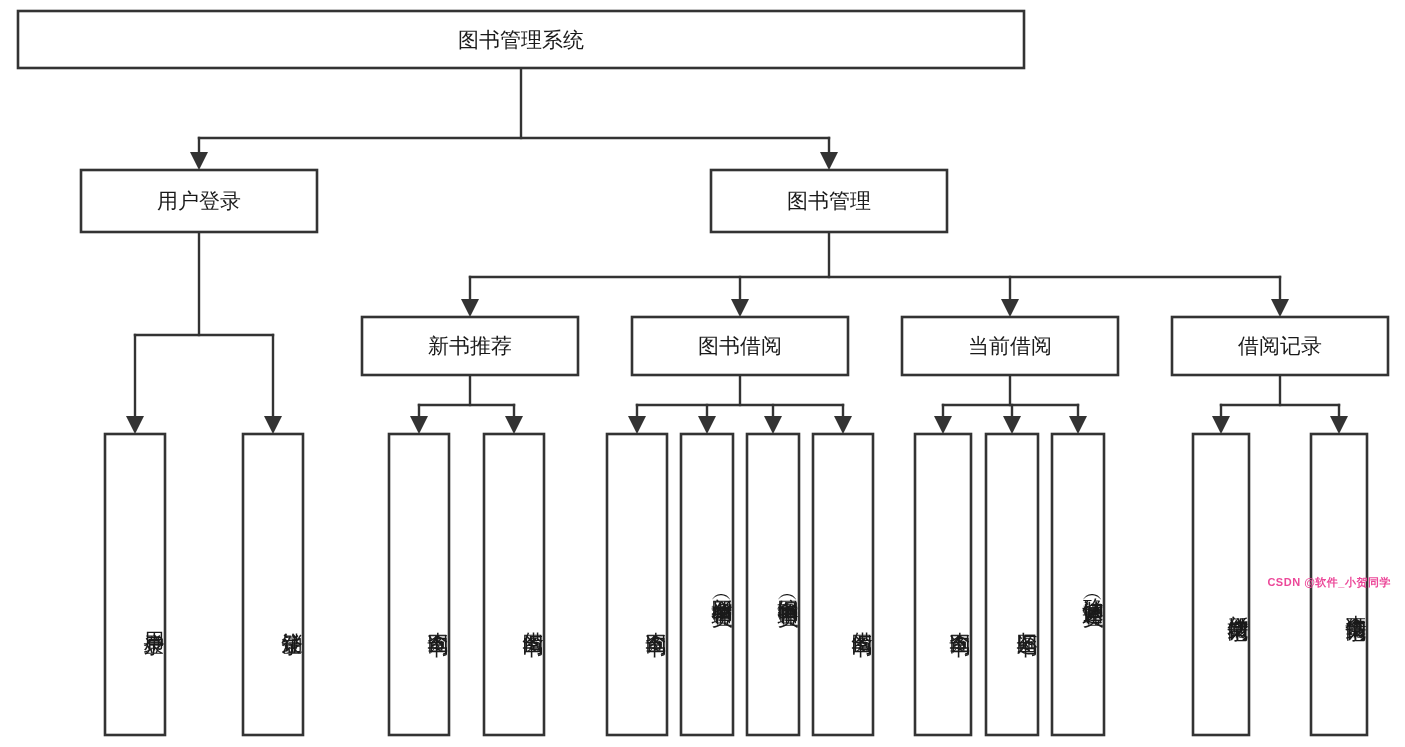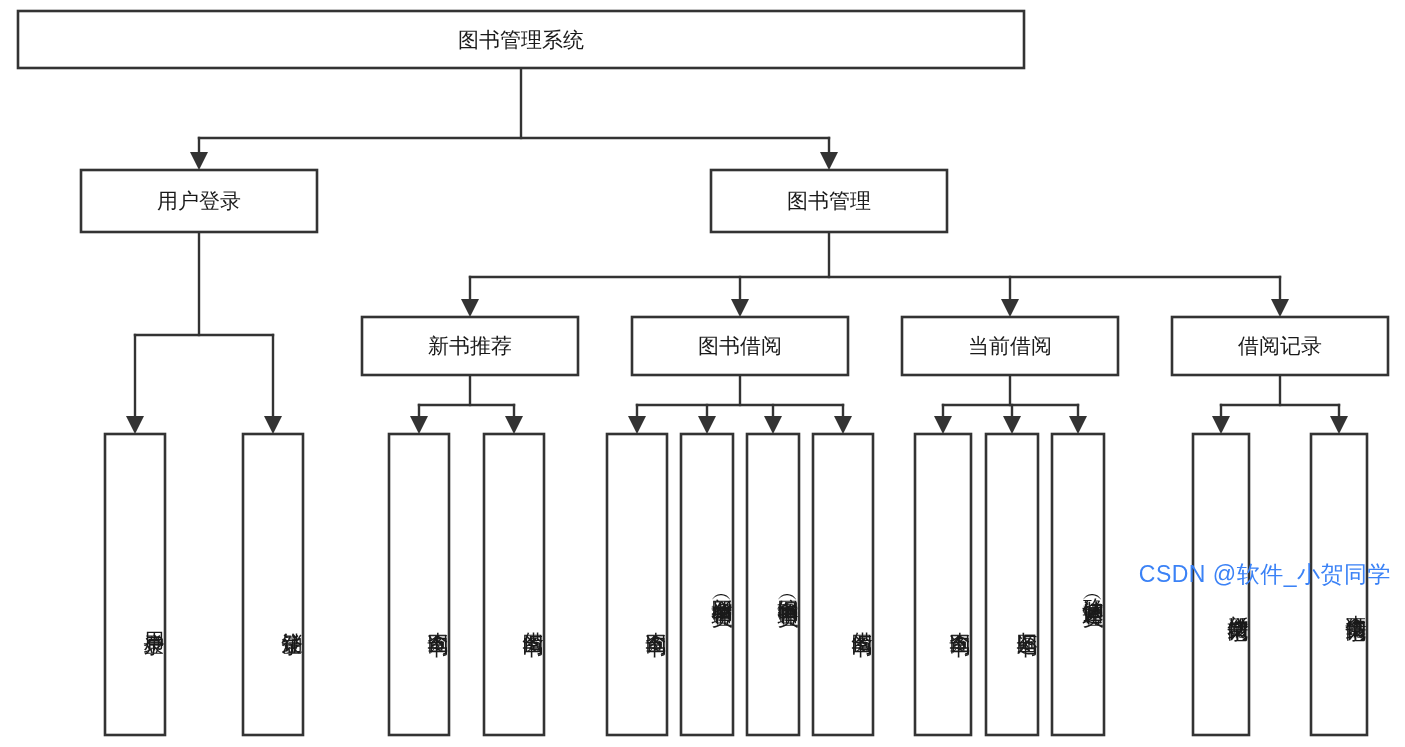--- a/index.html
+++ b/index.html
@@ -63,24 +63,25 @@
     letter-spacing: 1.5px;
     white-space: nowrap;
     pointer-events: none;
     text-align: left;
   }
   .watermark {
     position: absolute;
     right: 14px;
     bottom: 6px;
     font-family: "Liberation Sans", "DejaVu Sans", sans-serif;
-    font-size: 23px;
-    color: #3b82f6;
+    font-size: 11px;
+    color: #ec4899;
     letter-spacing: 0.5px;
     white-space: nowrap;
+    font-weight: bold;
   }
 </style>
 </head>
 <body>
 
 <div id="diagram-root">
 
   <svg id="flow-svg" viewBox="0 0 1405 747">
     <defs>
       <marker id="arrow" viewBox="0 0 12 14" refX="6" refY="13" markerWidth="12" markerHeight="14" orient="auto-start-reverse" markerUnits="userSpaceOnUse">

